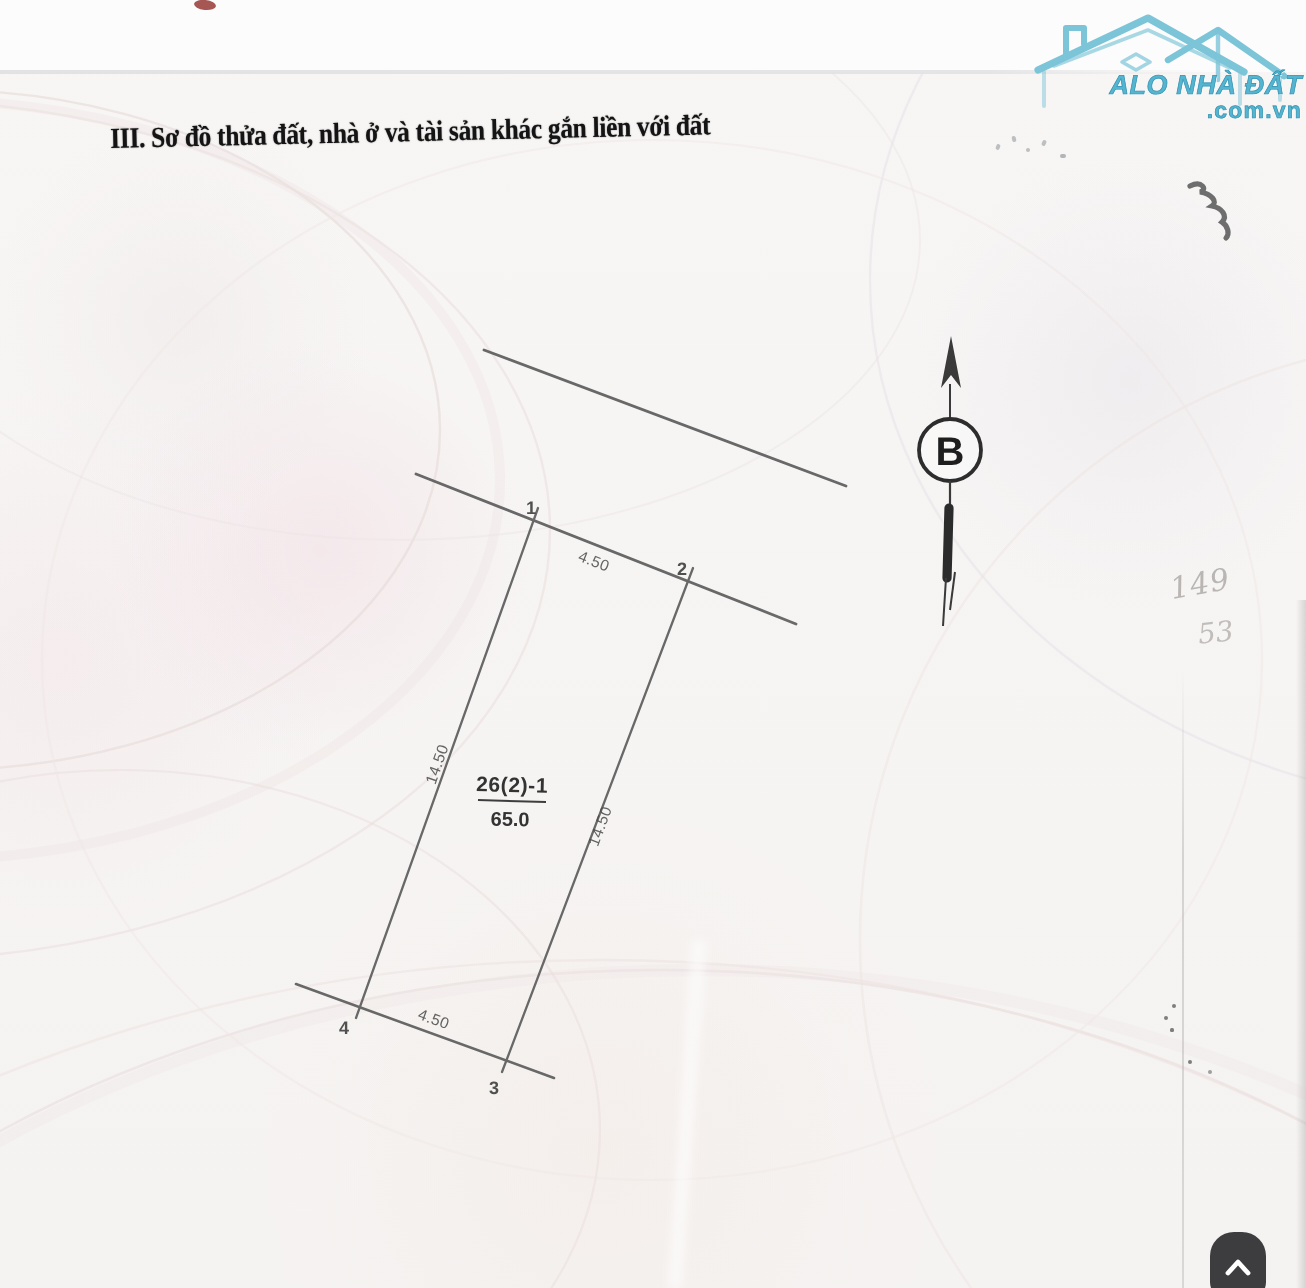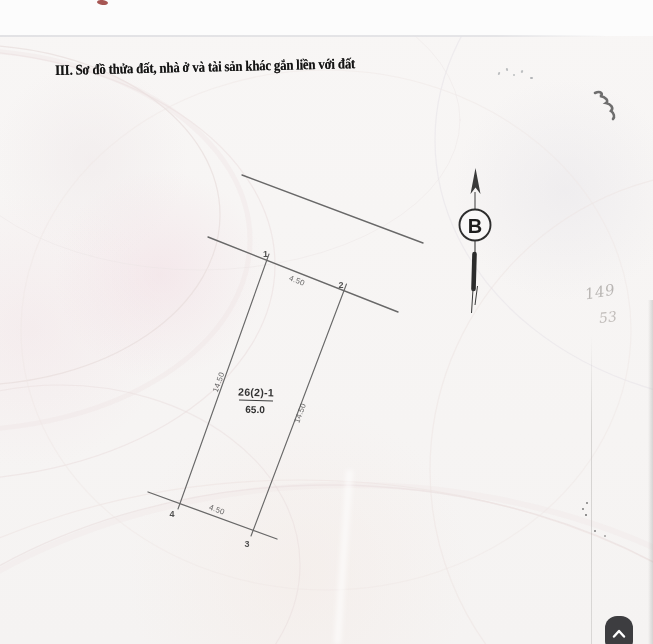--- a/index.html
+++ b/index.html
@@ -83,20 +83,37 @@
     <span class="speck" style="left:506px;top:68px;width:2px;height:3px;transform:rotate(-15deg)"></span>
     <span class="speck" style="left:513px;top:74px;width:2px;height:2px;"></span>
     <span class="speck" style="left:521px;top:70px;width:2px;height:3px;transform:rotate(25deg)"></span>
     <span class="speck" style="left:530px;top:77px;width:3px;height:2px;opacity:.65"></span>
   </div>
 
   <svg class="scribble" width="40" height="44" viewBox="0 0 40 44">
     <path d="M5,7 C11,4 14,9 10,10 C16,11 19,15 16,17 C21,18 24,22 21,25 C24,27 25,31 23,33" fill="none" stroke="#4c4c4c" stroke-width="2.6" stroke-linecap="round" opacity=".8"></path>
   </svg>
 
+  <div class="logo">
+    <svg width="141" height="68" viewBox="0 0 141 68">
+      <g fill="none" stroke="#7cc4d8" stroke-linejoin="round" stroke-linecap="round">
+        <path d="M7,35 L62,9 L110,36" stroke-width="3.6"></path>
+        <path d="M15,33 L62,15 L103,34" stroke-width="1.8" opacity=".65"></path>
+        <path d="M21,27 L21,14 L30,14 L30,22" stroke-width="3"></path>
+        <path d="M72,30 L97,15 L130,38" stroke-width="3.2"></path>
+        <path d="M97,16 L97,40" stroke-width="2.2" opacity=".8"></path>
+        <path d="M10,36 L10,53" stroke-width="2" opacity=".5"></path>
+        <path d="M108,37 L108,52" stroke-width="2" opacity=".5"></path>
+        <path d="M128,39 L128,50" stroke-width="2" opacity=".5"></path>
+        <path d="M56,27 l7,4 l-7,4 l-7,-4 z" stroke-width="1.8" opacity=".7"></path>
+      </g>
+    </svg>
+    <div class="brand">ALO NHÀ ĐẤT</div>
+    <div class="site">.com.vn</div>
+  </div>
 
   <svg class="diagram" width="653" height="644" viewBox="0 0 653 644">
 
     <g stroke="#5d5d5d" fill="none" stroke-linecap="round" opacity=".92">
       <line x1="242" y1="175" x2="423" y2="243" stroke-width="1.4"></line>
       <line x1="208" y1="237" x2="398" y2="312" stroke-width="1.4"></line>
       <line x1="148" y1="492" x2="277" y2="539" stroke-width="1.3"></line>
       <line x1="269" y1="254" x2="178" y2="509" stroke-width="1.15"></line>
       <line x1="346.5" y1="284" x2="251" y2="536" stroke-width="1.15"></line>
     </g>

